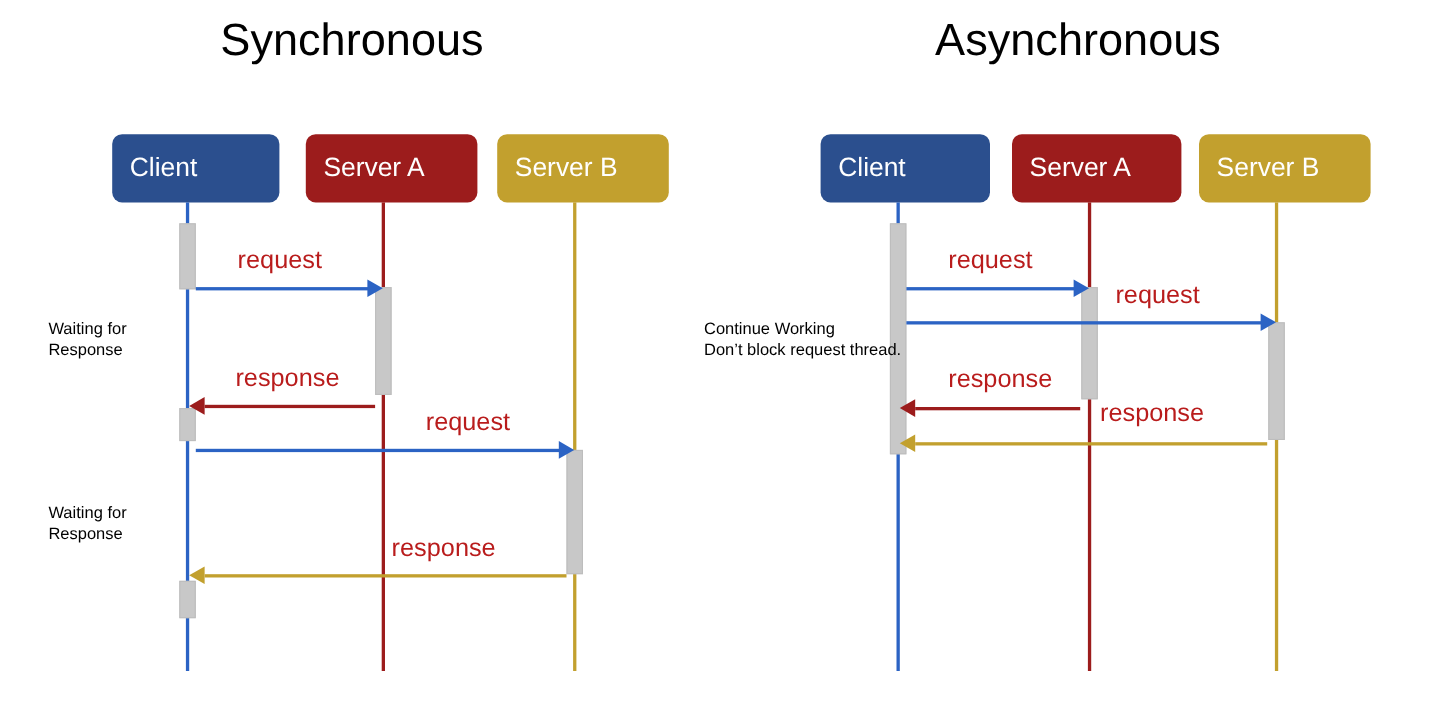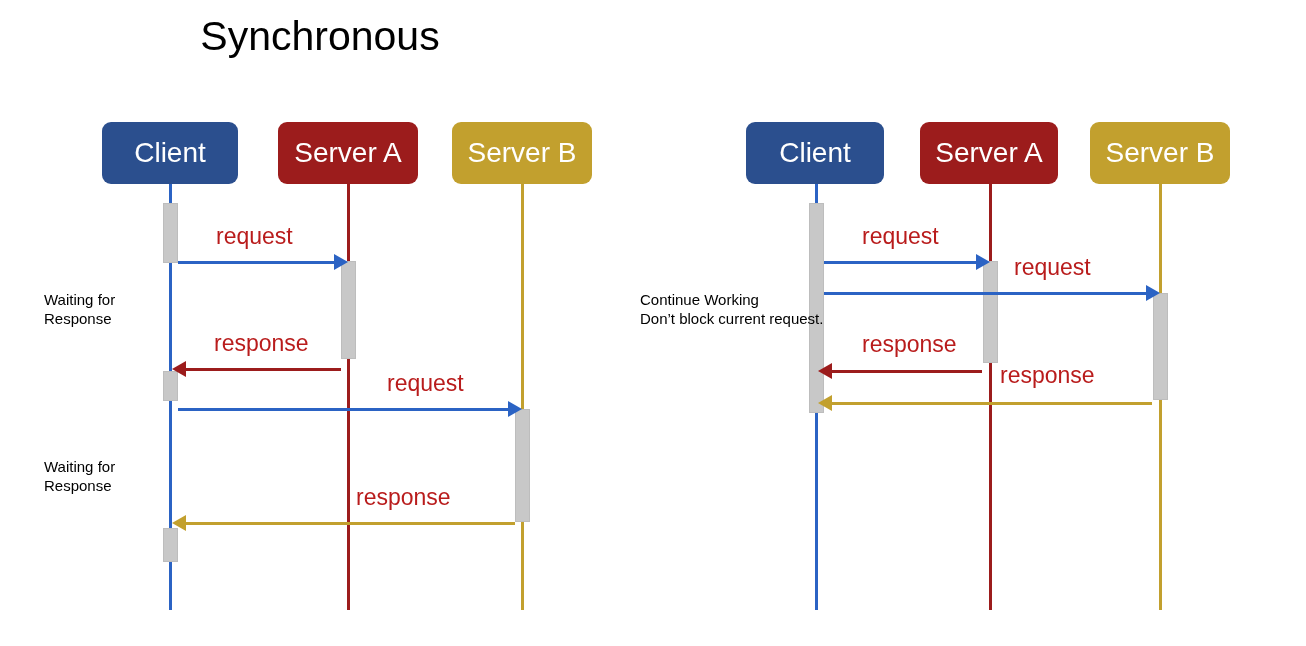--- a/index.html
+++ b/index.html
@@ -22,25 +22,26 @@
     letter-spacing:0px;
     white-space:nowrap;
     line-height:1;
   }
 
   .actor-box{
     position:absolute;
     border-radius:9px;
     display:flex;
     align-items:center;
-    justify-content:center;
+    justify-content:flex-start;
     color:#ffffff;
-    font-size:28px;
+    font-size:24px;
     font-weight:400;
     white-space:nowrap;
+    padding-left:16px;
   }
 
   .lifeline{
     position:absolute;
     width:3px;
   }
 
   .activation{
     position:absolute;
     width:15px;
@@ -126,20 +127,21 @@
     <div class="msg-label" style="left:356px;top:486px;">response</div>
 
     <div class="note" style="left:44px;top:291px;">Waiting for
 Response</div>
     <div class="note" style="left:44px;top:458px;">Waiting for
 Response</div>
   </div>
 
   <div class="panel" style="left:640px;width:666px;">
 
+    <div class="diagram-title" style="left:60px;top:16px;width:560px;">Asynchronous</div>
 
     <div class="actor-box" style="left:106px;top:122px;width:138px;height:62px;background:#2b4f8e;">
       <span>Client</span>
     </div>
     <div class="actor-box" style="left:280px;top:122px;width:138px;height:62px;background:#9c1c1c;">
       <span>Server A</span>
     </div>
     <div class="actor-box" style="left:450px;top:122px;width:140px;height:62px;background:#c2a02e;">
       <span>Server B</span>
     </div>
@@ -162,16 +164,16 @@
 
     <div class="msg-line" style="left:192px;top:370px;width:150px;background:#9c1c1c;"></div>
     <div class="arrow-head left" style="left:178px;top:363px;border-right-color:#9c1c1c;"></div>
     <div class="msg-label" style="left:222px;top:333px;">response</div>
 
     <div class="msg-line" style="left:192px;top:402px;width:320px;background:#c2a02e;"></div>
     <div class="arrow-head left" style="left:178px;top:395px;border-right-color:#c2a02e;"></div>
     <div class="msg-label" style="left:360px;top:364px;">response</div>
 
     <div class="note" style="left:0px;top:291px;">Continue Working
-Don’t block current request.</div>
+Don’t block request thread.</div>
   </div>
 
 </div>
 
 </body></html>

